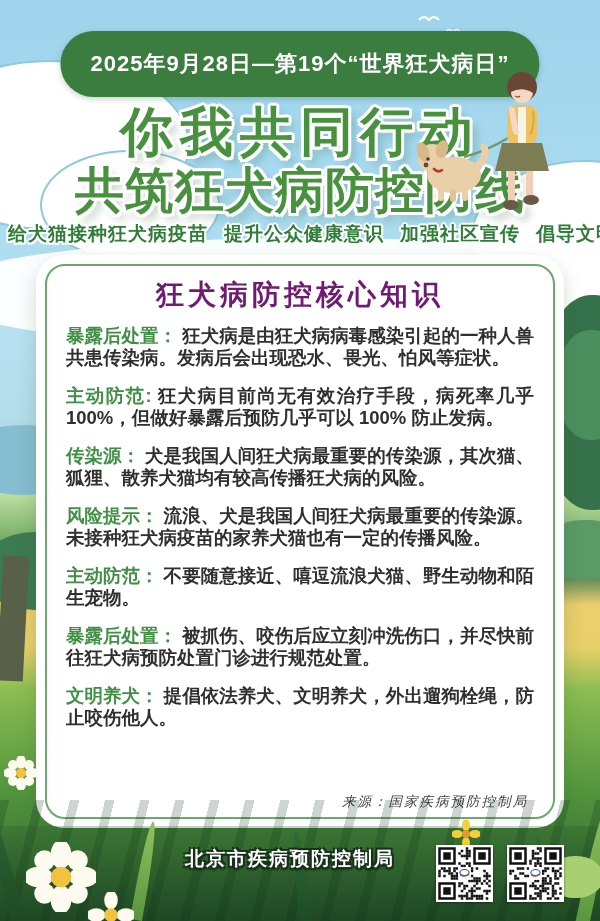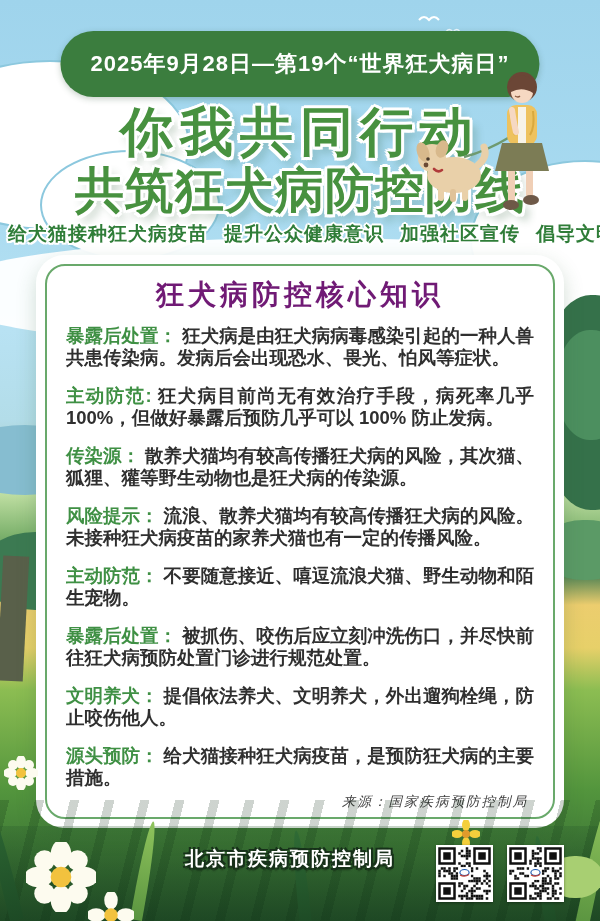--- a/index.html
+++ b/index.html
@@ -112,26 +112,25 @@
   <div class="blob" style="left:556px;top:330px;width:70px;height:110px;background:#4c8f5f;"></div>
   <div class="blob" style="left:540px;top:520px;width:90px;height:60px;background:#5b9a66;"></div>
 
   <div class="card">
     <div class="card-border"></div>
     <div class="card-content">
       <div class="card-title">狂犬病防控核心知识</div>
       <div>
           <p class="section"><span class="label">暴露后处置：</span><span>狂犬病是由狂犬病病毒感染引起的一种人兽共患传染病。发病后会出现恐水、畏光、怕风等症状。</span></p>
           <p class="section"><span class="label">主动防范:</span><span>狂犬病目前尚无有效治疗手段，病死率几乎100%，但做好暴露后预防几乎可以 100% 防止发病。</span></p>
-          <p class="section"><span class="label">传染源：</span><span>散养犬猫均有较高传播狂犬病的风险，其次猫、狐狸、獾等野生动物也是狂犬病的传染源。</span></p>
-          <p class="section"><span class="label">风险提示：</span><span>流浪、散养犬猫均有较高传播狂犬病的风险。未接种狂犬病疫苗的家养犬猫也有一定的传播风险。</span></p>
+          <p class="section"><span class="label">传染源：</span><span>犬是我国人间狂犬病最重要的传染源，其次猫、狐狸、散养犬猫均有较高传播狂犬病的风险。</span></p>
+          <p class="section"><span class="label">风险提示：</span><span>流浪、犬是我国人间狂犬病最重要的传染源。未接种狂犬病疫苗的家养犬猫也有一定的传播风险。</span></p>
           <p class="section"><span class="label">主动防范：</span><span>不要随意接近、嘻逗流浪犬猫、野生动物和陌生宠物。</span></p>
           <p class="section"><span class="label">暴露后处置：</span><span>被抓伤、咬伤后应立刻冲洗伤口，并尽快前往狂犬病预防处置门诊进行规范处置。</span></p>
           <p class="section"><span class="label">文明养犬：</span><span>提倡依法养犬、文明养犬，外出遛狗栓绳，防止咬伤他人。</span></p>
-          <p class="section"><span class="label">源头预防：</span><span>给犬猫接种狂犬病疫苗，是预防狂犬病的主要措施。</span></p>
         </div>
       <div class="card-source">来源：国家疾病预防控制局</div>
     </div>
   </div>
 
   <div class="date-pill">2025年9月28日—第19个“世界狂犬病日”</div>
   <div class="title-line l1">你我共同行动</div>
   <div class="title-line l2">共筑狂犬病防控防线</div>
   <div class="slogans">
     <span>给犬猫接种狂犬病疫苗</span><span>提升公众健康意识</span><span>加强社区宣传</span><span>倡导文明养犬</span>

